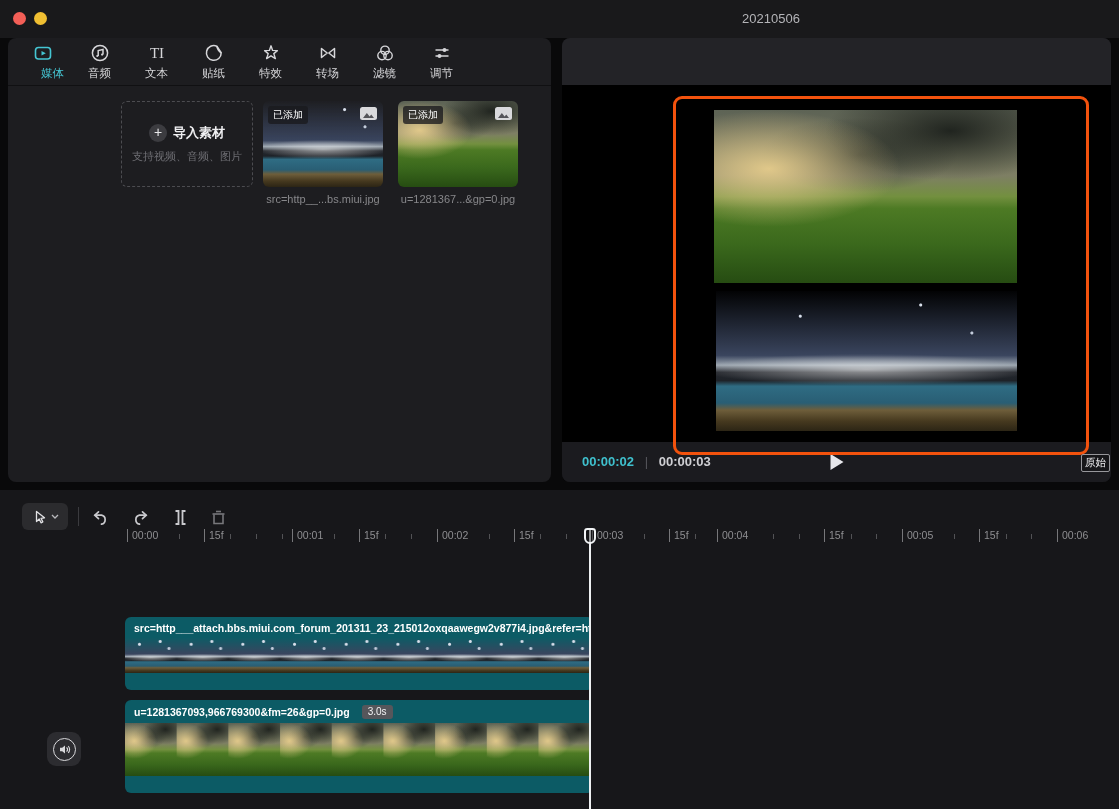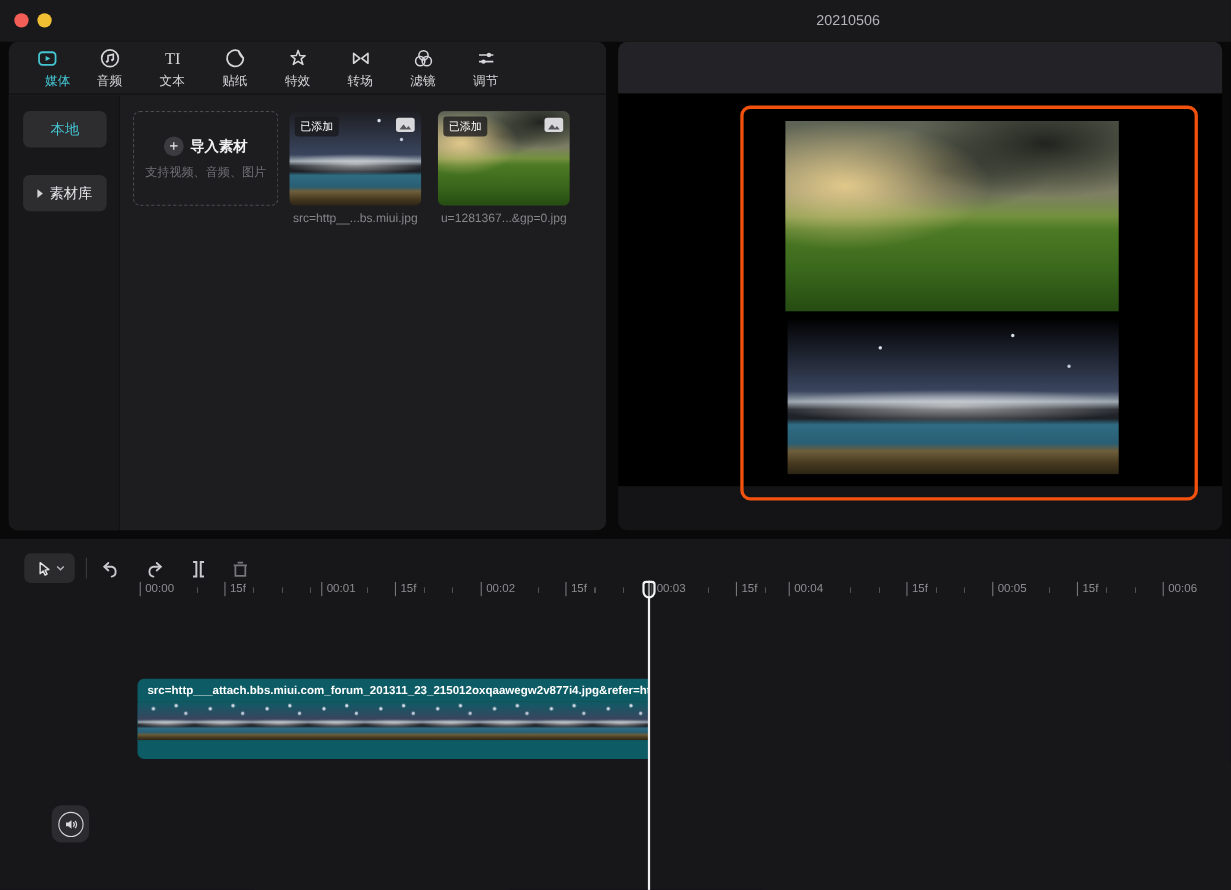--- a/index.html
+++ b/index.html
@@ -199,29 +199,20 @@
       <svg class="ic" width="20" height="20" viewBox="0 0 20 20" fill="none" stroke-width="1.5">
         <path d="M3.5 7 H16.5"></path>
           <circle cx="12.5" cy="7" r="2" fill="#d6d6d9" stroke="none"></circle>
         <path d="M3.5 13 H16.5"></path>
           <circle cx="7.5" cy="13" r="2" fill="#d6d6d9" stroke="none"></circle>
       </svg>
       <span class="tab-label">调节</span>
     </div>
   </div>
 
-  <div id="media-sidebar">
-    <div id="btn-local" class="side-btn">
-      <span>本地</span>
-    </div>
-    <div id="btn-library" class="side-btn">
-      <span class="tri"></span>
-      <span>素材库</span>
-    </div>
-  </div>
 
   <div id="media-content">
     <div id="import-card">
       <div id="import-main">
         <span id="plus-circle">+</span>
         <span>导入素材</span>
       </div>
       <div id="import-sub">支持视频、音频、图片</div>
     </div>
 
@@ -242,20 +233,29 @@
     </div>
   </div>
 </div>
 
 <div id="preview-panel">
   <div id="preview-header"></div>
   <div id="viewport"></div>
   <div id="preview-img-field" class="img-field"></div>
   <div id="preview-img-night" class="img-night"></div>
   <div id="sel-box"></div>
+  <div id="preview-controls">
+    <div id="time-group">
+      <span id="time-current">00:00:02</span>
+      <span id="time-sep">|</span>
+      <span id="time-total">00:00:03</span>
+    </div>
+    <div id="play-btn"></div>
+    <div id="original-btn">原始</div>
+  </div>
 </div>
 
 <div id="timeline">
   <div id="cursor-btn">
     <svg class="ic" width="15" height="16" viewBox="0 0 15 16" fill="none" stroke="#e2e2e5" stroke-width="1.3" stroke-linejoin="round">
       <path d="M4.5 2.5 V12.5 L7.2 10 L9 13.8 L10.8 12.9 L9 9.3 L12.5 8.8 Z"></path>
     </svg>
     <svg class="ic" width="8" height="5" viewBox="0 0 8 5" fill="none" stroke="#b8b8bc" stroke-width="1.3">
       <path d="M1 1 L4 4 L7 1"></path>
     </svg>
@@ -304,20 +304,27 @@
     <span class="ruler-label" style="left:1057px">00:06</span>
   </div>
 
   <div id="track-1" class="track">
     <div class="track-label-row">
       <span>src=http___attach.bbs.miui.com_forum_201311_23_215012oxqaawegw2v877i4.jpg&amp;refer=http___a</span>
     </div>
     <div id="film-1" class="film img-night"></div>
   </div>
 
+  <div id="track-2" class="track">
+    <div class="track-label-row">
+      <span>u=1281367093,966769300&amp;fm=26&amp;gp=0.jpg</span>
+      <span class="dur-badge">3.0s</span>
+    </div>
+    <div id="film-2" class="film img-field"></div>
+  </div>
 
   <div id="playhead-line"></div>
   <div id="playhead-handle"></div>
 
   <div id="mute-btn">
     <div id="mute-circle">
       <svg class="ic" width="13" height="13" viewBox="0 0 13 13" fill="none">
         <path d="M2 4.8 H4.2 L7 2.6 V10.4 L4.2 8.2 H2 Z" fill="#d8d8db"></path>
         <path d="M8.6 4.4 A3 3 0 0 1 8.6 8.6" stroke="#d8d8db" stroke-width="1.1"></path>
         <path d="M10.2 3.2 A4.6 4.6 0 0 1 10.2 9.8" stroke="#d8d8db" stroke-width="1.1"></path>

